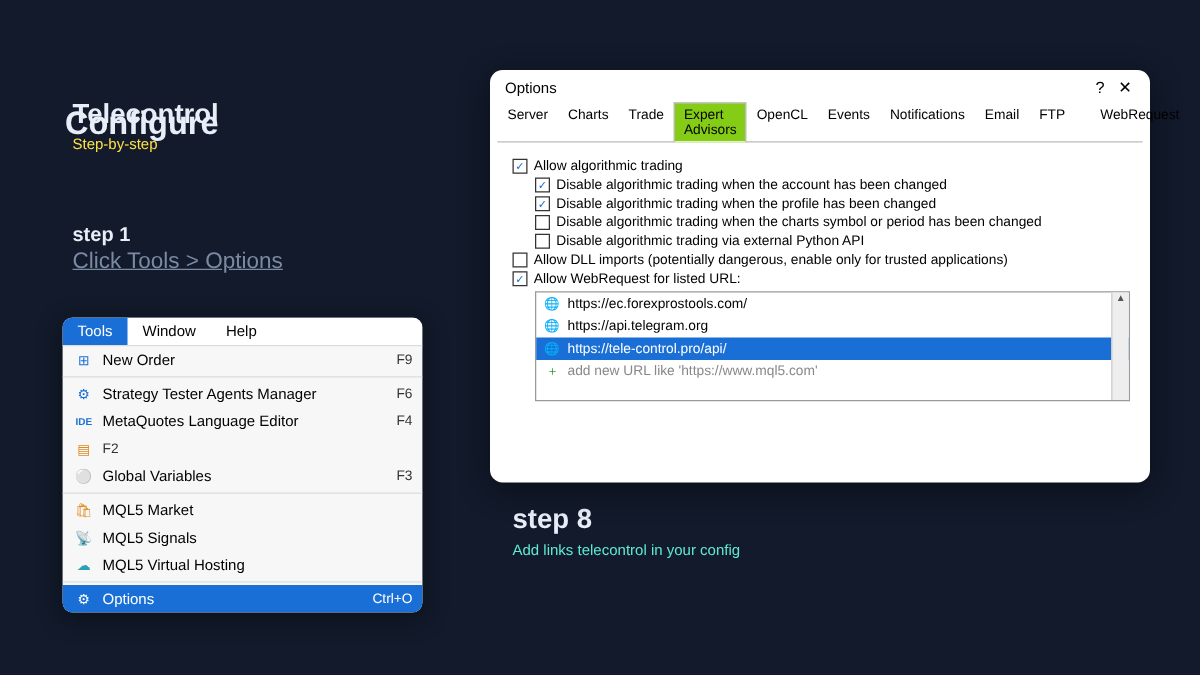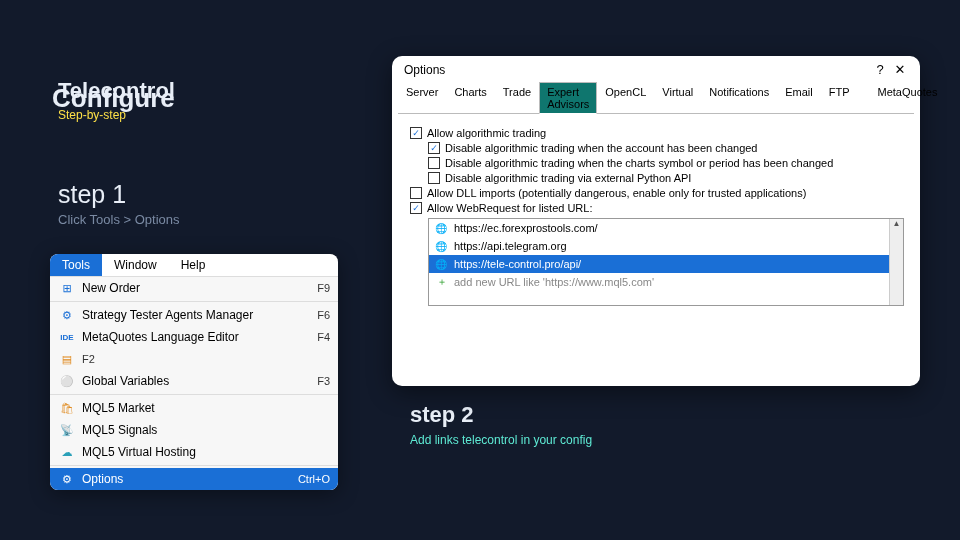--- a/index.html
+++ b/index.html
@@ -8,22 +8,22 @@
     background: #121a2b;
     font-family: -apple-system, BlinkMacSystemFont, "Segoe UI", Arial, sans-serif;
     color: #e8eef7;
     position: relative;
     overflow: hidden;
   }
   .page-title { position: absolute; left: 52px; top: 36px; font-size: 26px; font-weight: 700; margin-top: 47px; }
   .page-subtitle { position: absolute; left: 58px; top: 78px; font-size: 22px; font-weight: 700; }
   .page-tagline { position: absolute; left: 58px; top: 108px; font-size: 12px; color: #fde047; }
 
-  .step1-title { position: absolute; left: 58px; top: 180px; font-size: 25px; font-weight: 400; }
-  .step1-sub { position: absolute; left: 58px; top: 212px; font-size: 13px; color: #7a8aa3; }
+  .step1-title { position: absolute; left: 58px; top: 180px; font-size: 16px; font-weight: 700; }
+  .step1-sub { position: absolute; left: 58px; top: 198px; font-size: 18px; color: #7a8aa3; text-decoration: underline; }
 
   .step2-title { position: absolute; left: 410px; top: 402px; font-size: 22px; font-weight: 600; }
   .step2-sub { position: absolute; left: 410px; top: 432px; font-size: 12px; color: #5eead4; line-height: 1.4; }
 
   
   .menu-panel {
     position: absolute; left: 50px; top: 254px;
     width: 288px; background: #737373; color: #000;
     border-radius: 8px; box-shadow: 0 4px 20px rgba(0,0,0,.4);
     font-size: 12px;
@@ -51,21 +51,21 @@
     background: #fff; color: #000; border-radius: 10px;
     box-shadow: 0 6px 24px rgba(0,0,0,.45);
     font-size: 11px;
     display: flex; flex-direction: column;
   }
   .titlebar { display: flex; align-items: center; padding: 6px 10px 4px 12px; }
   .titlebar .title { flex: 1; font-size: 12px; }
   .titlebar .tb-btn { width: 20px; text-align: center; font-size: 13px; cursor: pointer; }
   .tabs { display: flex; margin: 0 6px; border-bottom: 1px solid #bbb; }
   .tab { padding: 3px 7px; border: 1px solid transparent; position: relative; top: 1px; cursor: pointer; }
-  .tab.active { border: 1px solid #bbb; border-bottom: 1px solid #fff; background: #0f766e; }
+  .tab.active { border: 1px solid #bbb; border-bottom: 1px solid #fff; background: #84cc16; }
   .dialog-body { padding: 10px 16px 10px 18px; }
   .chk-row { display: flex; margin: 3px 0; }
   .chk-row.indent { margin-left: 18px; }
   .chk { width: 12px; height: 12px; border: 1px solid #333; margin-right: 5px; display: inline-flex; align-items: center; justify-content: center; font-size: 9px; color: #1a6fd6; }
   .chk.checked::after { content: "✓"; }
   .url-list { margin: 4px 0 0 18px; border: 1px solid #999; height: 88px; position: relative; }
   .url-row { display: flex; align-items: center; padding: 2px 6px; }
   .url-row .globe { width: 14px; height: 14px; margin-right: 5px; display: inline-flex; align-items: center; justify-content: center; font-size: 10px; color: #1a6fd6; }
   .url-row.selected { background: #1a6fd6; color: #fff; }
   .url-row.selected .globe { color: #fff; }
@@ -84,21 +84,21 @@
 </head>
 <body>
 
 <div class="page-title">Configure</div>
 <div class="page-subtitle">Telecontrol</div>
 <div class="page-tagline">Step-by-step</div>
 
 <div class="step1-title">step 1</div>
 <div class="step1-sub">Click Tools &gt; Options</div>
 
-<div class="step2-title">step 2</div>
+<div class="step2-title">step 8</div>
 <div class="step2-sub">Add links telecontrol in
 your config</div>
 
 <div class="menu-panel">
   <div class="menubar">
     <div class="menubar-item active">Tools</div>
     <div class="menubar-item">Window</div>
     <div class="menubar-item">Help</div>
   </div>
   <div class="menu-list">
@@ -157,34 +157,38 @@
     <span class="title">Options</span>
     <span class="tb-btn">?</span>
     <span class="tb-btn">✕</span>
   </div>
   <div class="tabs">
     <div class="tab">Server</div>
     <div class="tab">Charts</div>
     <div class="tab">Trade</div>
     <div class="tab active">Expert Advisors</div>
     <div class="tab">OpenCL</div>
-    <div class="tab">Virtual</div>
+    <div class="tab">Events</div>
     <div class="tab">Notifications</div>
     <div class="tab">Email</div>
     <div class="tab">FTP</div>
-    <div class="tab" style="margin-left:12px;">MetaQuotes</div>
+    <div class="tab" style="margin-left:12px;">WebRequest</div>
   </div>
   <div class="dialog-body">
     <div class="chk-row">
       <span class="chk checked"></span>
       <span>Allow algorithmic trading</span>
     </div>
     <div class="chk-row indent">
       <span class="chk checked"></span>
       <span>Disable algorithmic trading when the account has been changed</span>
+    </div>
+    <div class="chk-row indent">
+      <span class="chk checked"></span>
+      <span>Disable algorithmic trading when the profile has been changed</span>
     </div>
     <div class="chk-row indent">
       <span class="chk"></span>
       <span>Disable algorithmic trading when the charts symbol or period has been changed</span>
     </div>
     <div class="chk-row indent">
       <span class="chk"></span>
       <span>Disable algorithmic trading via external Python API</span>
     </div>
     <div class="chk-row">

